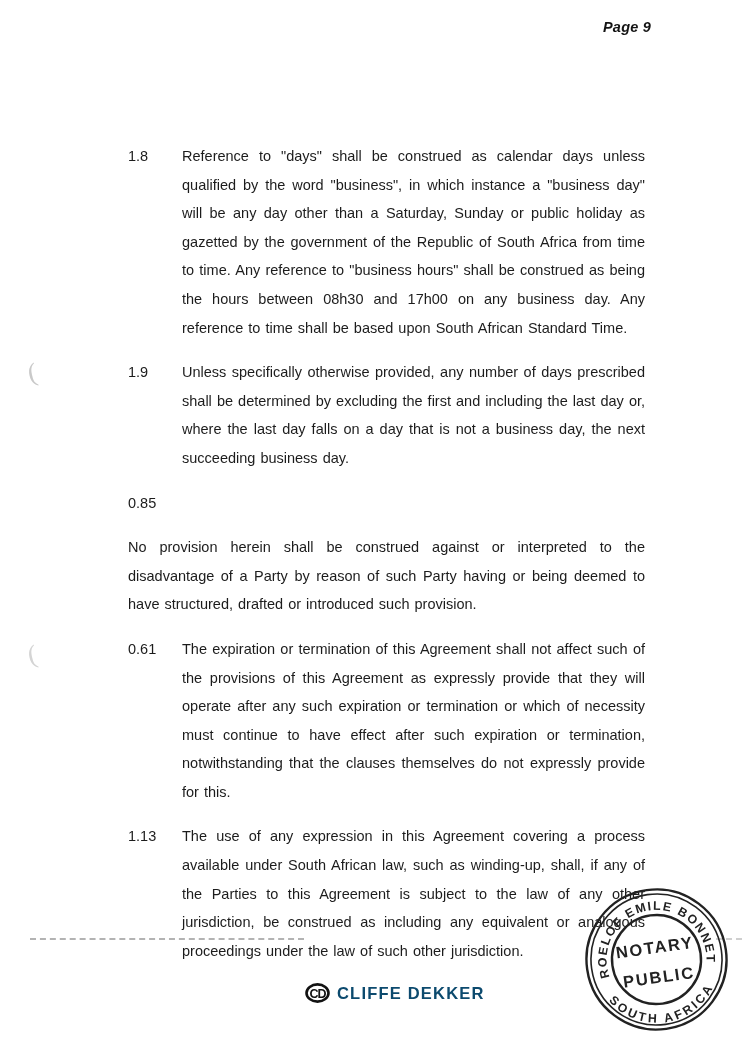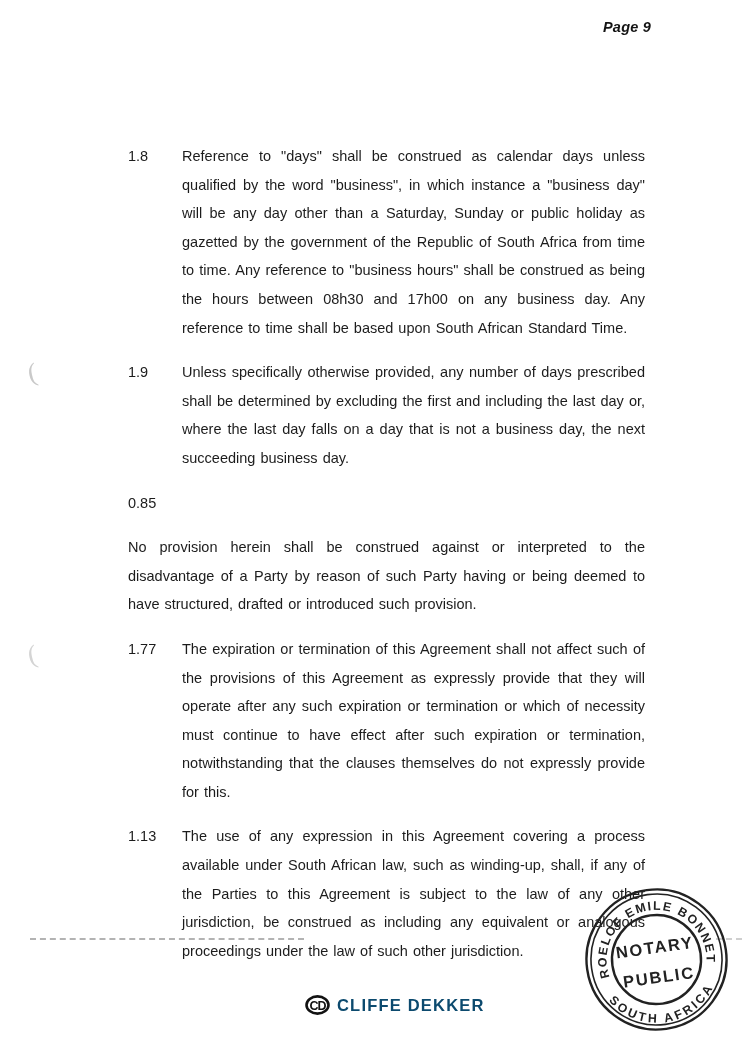--- a/index.html
+++ b/index.html
@@ -70,21 +70,20 @@
   }
   .artifact-dashes.b { border-top: 2px dashed #cfcfcf; }
   
   .footer-logo {
     position: absolute;
     top: 983px;
     left: 305px;
     display: flex;
     align-items: center;
     gap: 7px;
-    margin-top: 12px;
   }
   .logo-wordmark {
     font-size: 16.5px;
     font-weight: bold;
     letter-spacing: 1.2px;
     color: #0c4a6e;
   }
   
   .stamp {
     position: absolute;
@@ -127,21 +126,21 @@
       <div class="clause-num">1.9</div>
       <div class="clause-text">Unless specifically otherwise provided, any number of days prescribed shall be determined by excluding the first and including the last day or, where the last day falls on a day that is not a business day, the next succeeding business day.</div>
     </div>
     <div class="clause">
       <div class="clause-num">0.85</div>
     </div>
     <div class="clause">
       <div class="clause-text">No provision herein shall be construed against or interpreted to the disadvantage of a Party by reason of such Party having or being deemed to have structured, drafted or introduced such provision.</div>
     </div>
     <div class="clause">
-      <div class="clause-num">1.77</div>
+      <div class="clause-num">0.61</div>
       <div class="clause-text">The expiration or termination of this Agreement shall not affect such of the provisions of this Agreement as expressly provide that they will operate after any such expiration or termination or which of necessity must continue to have effect after such expiration or termination, notwithstanding that the clauses themselves do not expressly provide for this.</div>
     </div>
     <div class="clause">
       <div class="clause-num">1.13</div>
       <div class="clause-text">The use of any expression in this Agreement covering a process available under South African law, such as winding-up, shall, if any of the Parties to this Agreement is subject to the law of any other jurisdiction, be construed as including any equivalent or analogous proceedings under the law of such other jurisdiction.</div>
     </div>
   </div>
 
   <div class="artifact-paren a1" style="top:358px;left:28px;">(</div>
   <div class="artifact-paren a2" style="top:640px;left:28px;">(</div>

